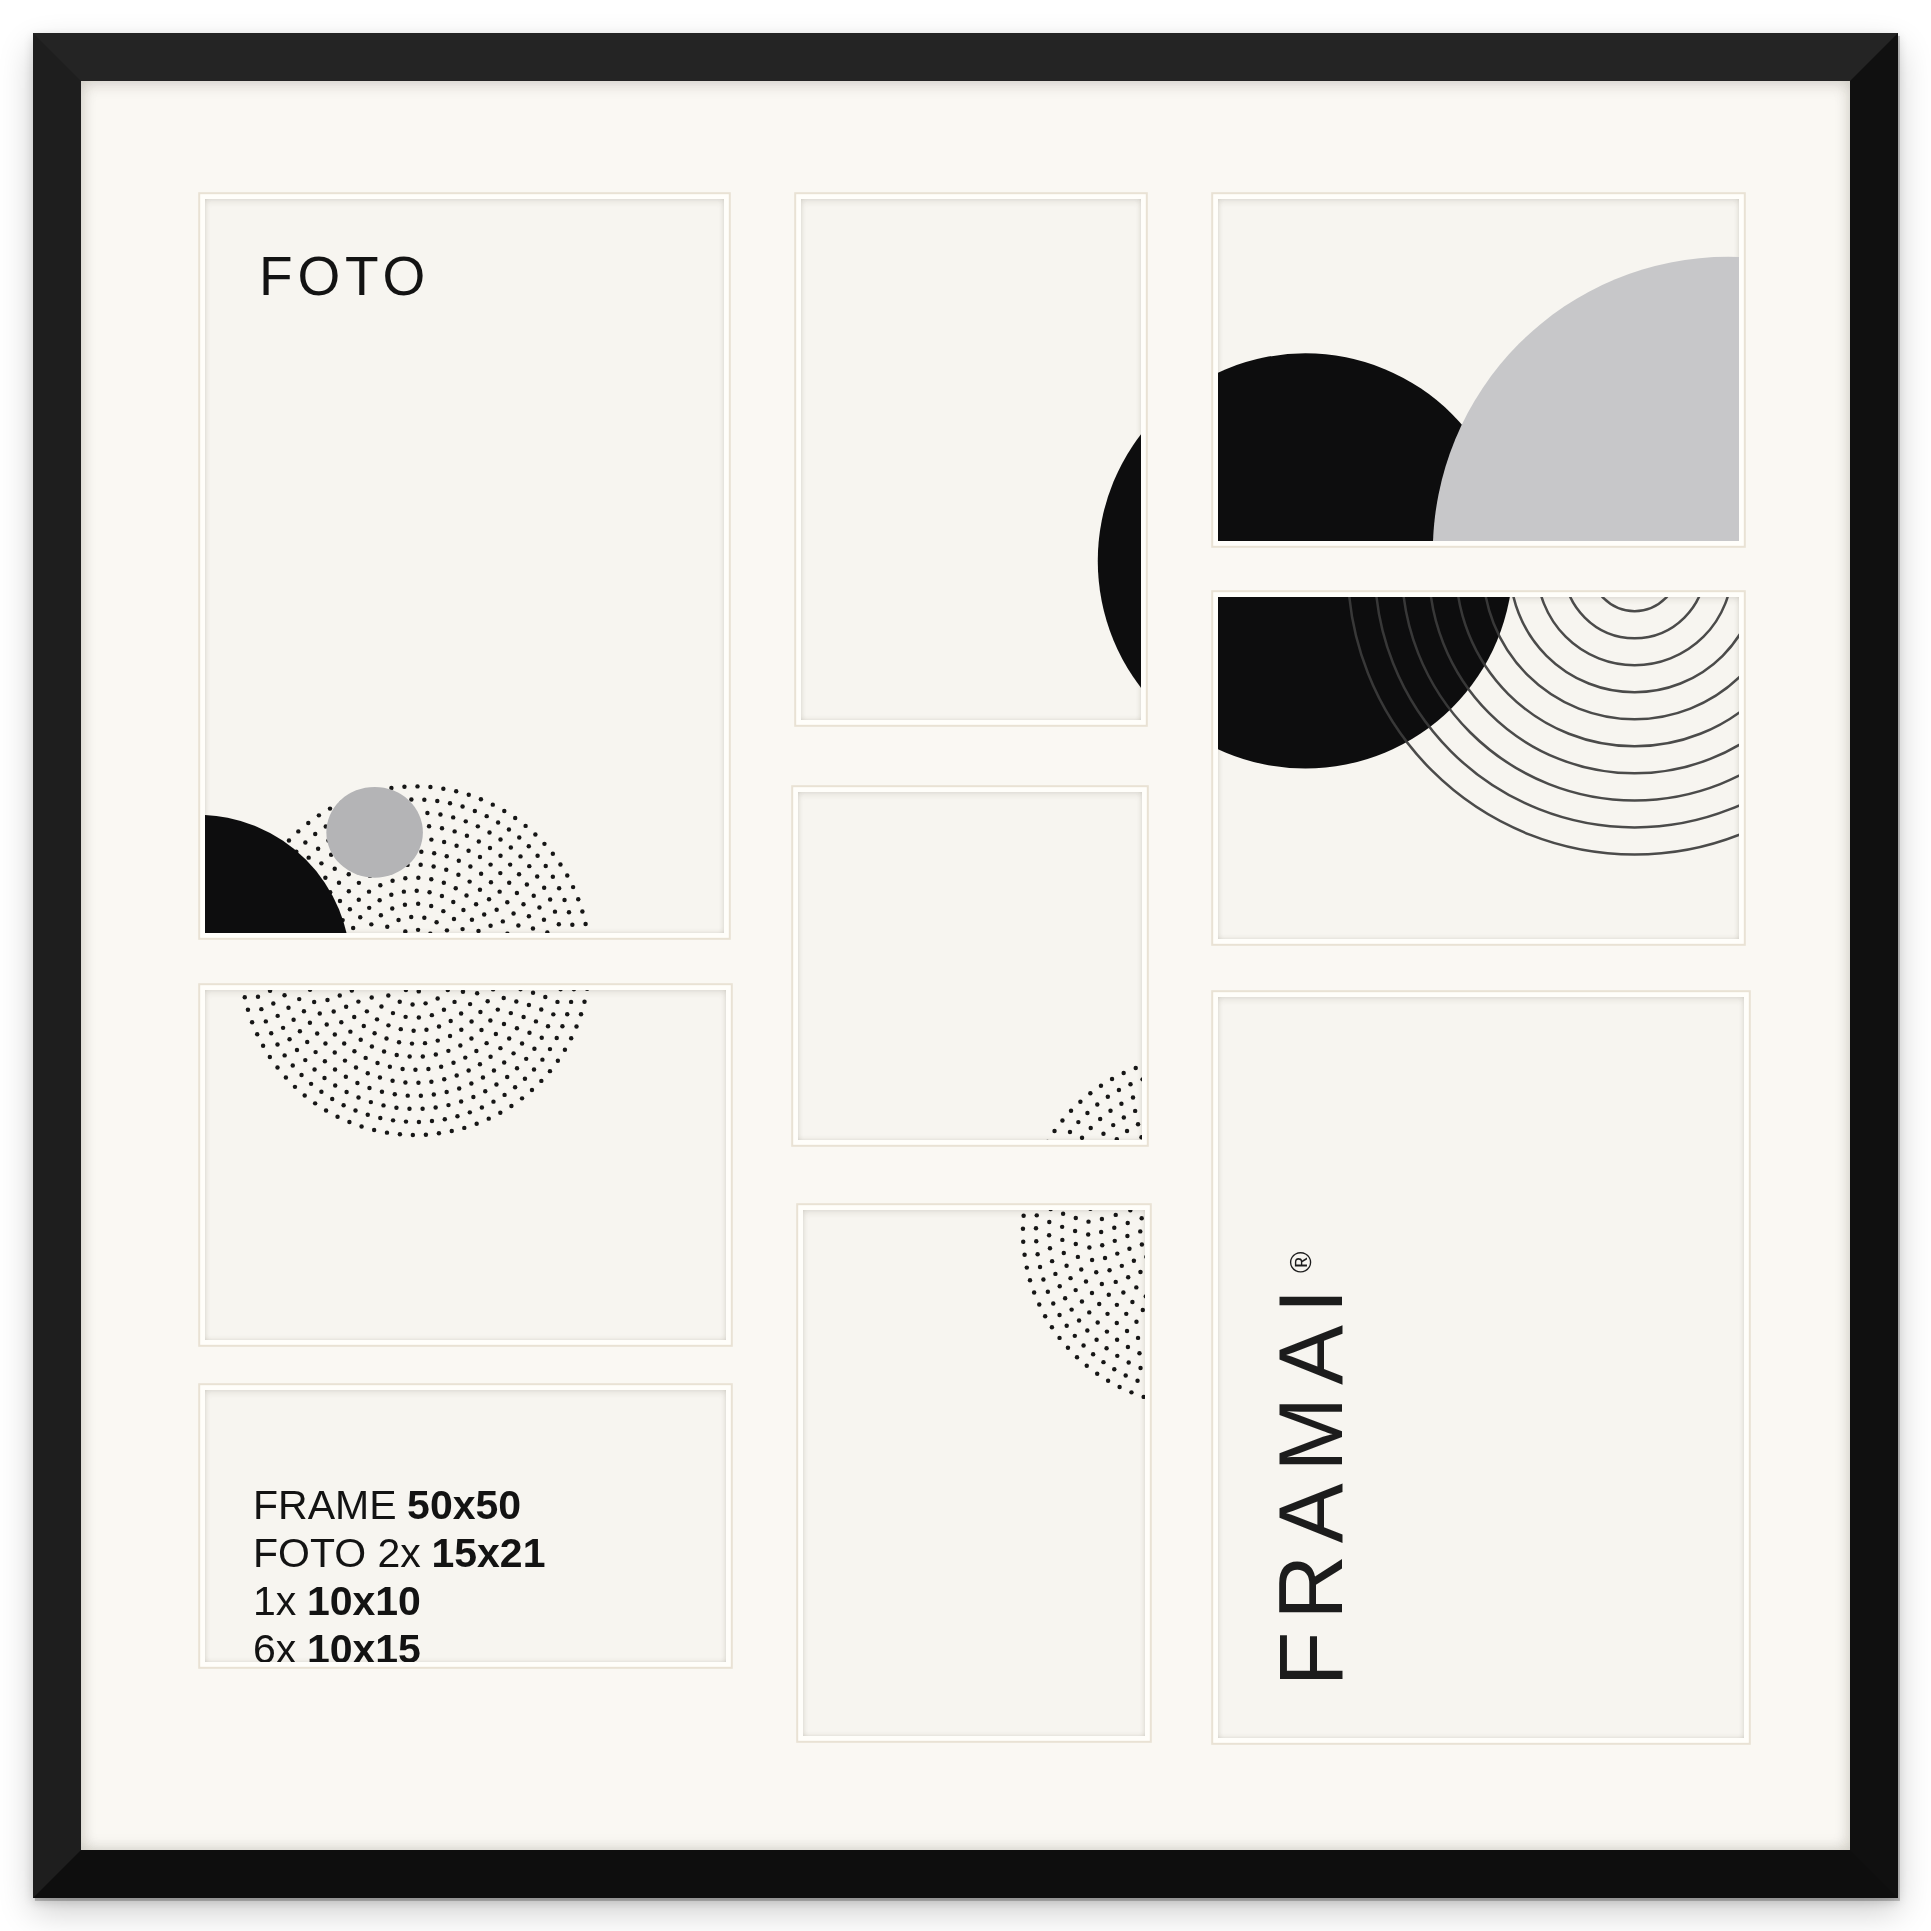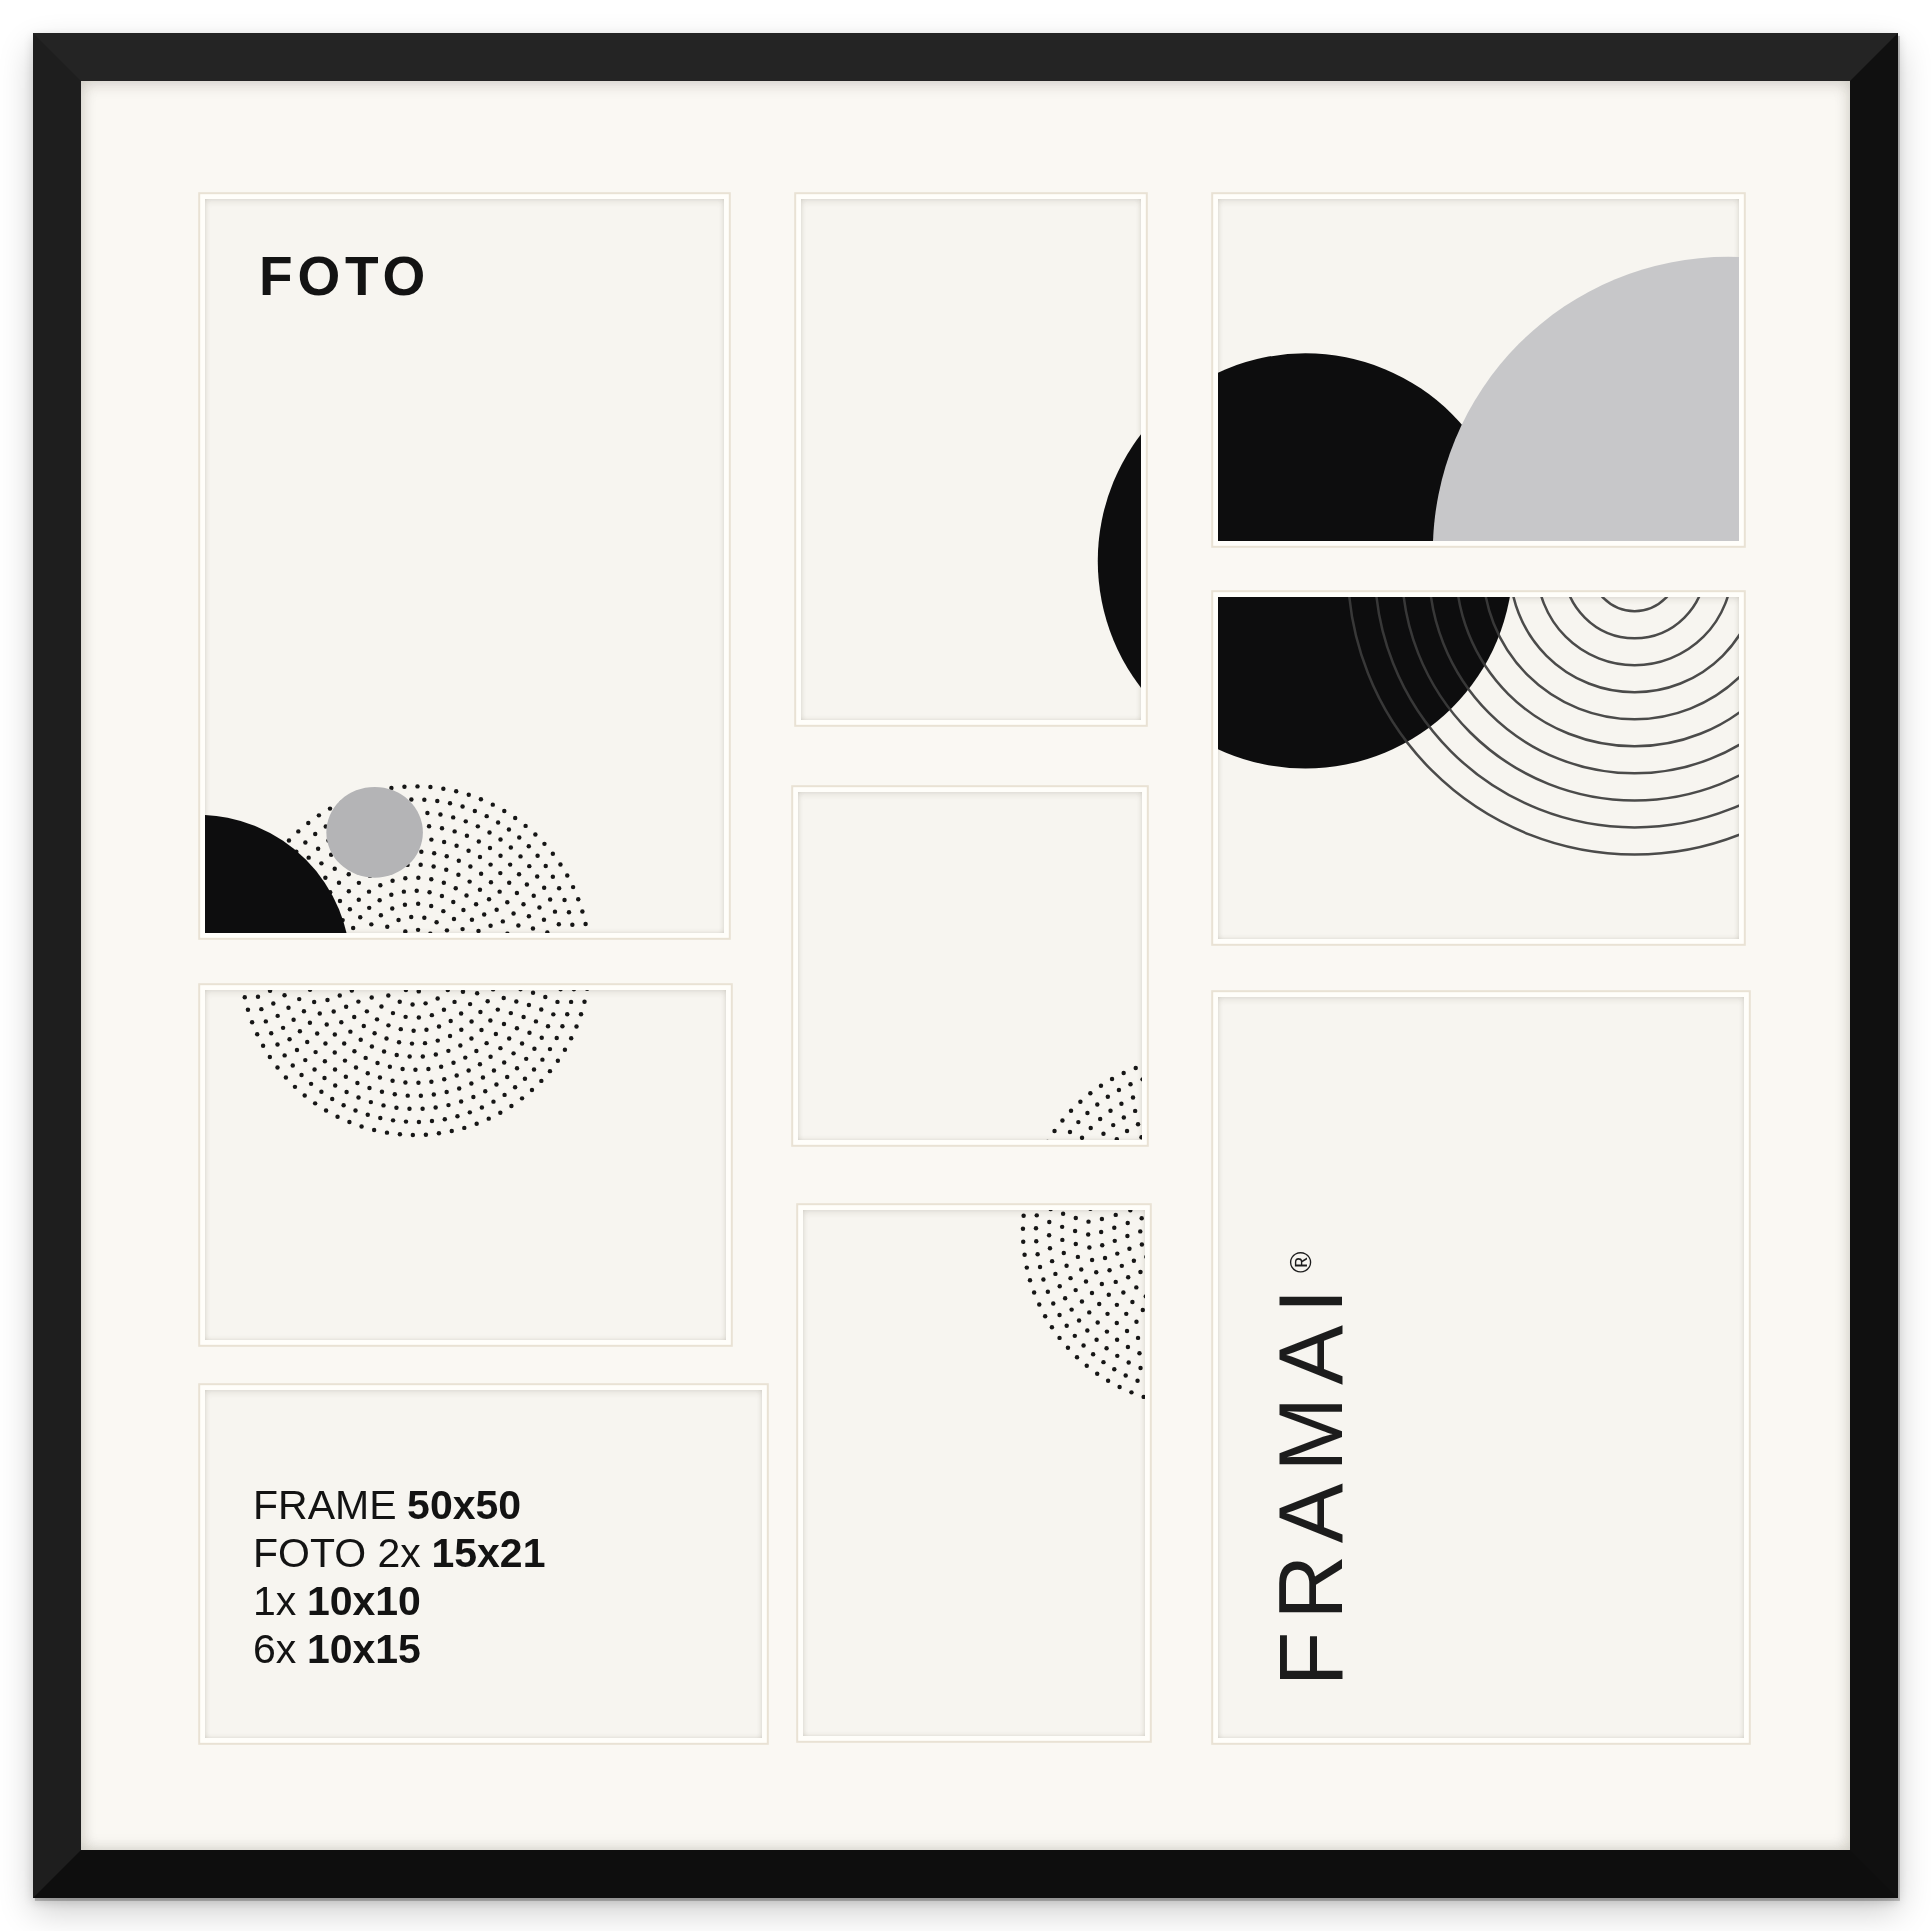--- a/index.html
+++ b/index.html
@@ -26,21 +26,21 @@
   .opening{
     position:absolute;overflow:hidden;background:#f7f5f0;
     box-shadow:0 0 0 4.8px #fffefa,0 0 0 6.8px #e9e2d4,
                inset 0 3.9px 7.7px -1.9px rgba(60,50,30,.12),
                inset 2.9px 0 5.8px -1.9px rgba(60,50,30,.07),
                inset -2.9px 0 5.8px -1.9px rgba(60,50,30,.07),
                inset 0 -2.9px 5.8px -1.9px rgba(60,50,30,.08);
   }
   .art{position:absolute;pointer-events:none;}
   .logo{position:absolute;left:54px;top:48px;color:#131313;}
-  .logo-foto{font-size:55px;font-weight:700;letter-spacing:4.8px;line-height:58px;}
+  .logo-foto{font-size:55px;font-weight:400;letter-spacing:4.8px;line-height:58px;}
   .logo-gallery{font-size:68px;font-weight:700;letter-spacing:1.9px;line-height:70px;margin-top:-3.9px;}
   .specs{position:absolute;left:48px;top:91px;color:#131313;font-size:41px;line-height:48px;font-weight:400;white-space:nowrap;}
   .spec-value{font-weight:700;margin-left:10.6px;}
   .brand{
     position:absolute;left:93px;top:472px;
     transform:translate(-50%,-50%) rotate(-90deg);
     white-space:nowrap;color:#1c1c1c;
     font-size:90px;font-weight:400;letter-spacing:11.6px;
   }
   .brand .reg{font-size:29px;letter-spacing:0;vertical-align:super;margin-left:3.9px;}
@@ -1903,21 +1903,21 @@
         <circle cx="608.1" cy="1024.2" r="2.3" fill="#161616"></circle>
         <circle cx="605.4" cy="1037.5" r="2.3" fill="#161616"></circle>
         <circle cx="601.8" cy="1050.5" r="2.3" fill="#161616"></circle>
         <circle cx="597.1" cy="1063.1" r="2.3" fill="#161616"></circle>
         <circle cx="591.6" cy="1075.4" r="2.3" fill="#161616"></circle>
         <circle cx="585.1" cy="1087.3" r="2.3" fill="#161616"></circle>
         <circle cx="577.8" cy="1098.6" r="2.3" fill="#161616"></circle>
       </svg>
     </div>
 
-  <div class="opening" style="left: 205px; top: 1390px; width: 521px; height: 348px; padding-left: 36px;">
+  <div class="opening" style="left: 205px; top: 1390px; width: 521px; height: 272px;">
     <div class="specs">
       <div><span>FRAME</span><span class="spec-value">50x50</span></div>
       <div><span>FOTO 2x</span><span class="spec-value">15x21</span></div>
       <div><span>1x</span><span class="spec-value">10x10</span></div>
       <div><span>6x</span><span class="spec-value">10x15</span></div>
     </div>
   </div>
 
   <div class="opening" style="left: 803px; top: 1210px; width: 342px; height: 526px;">
       <svg class="art" width="1931" height="1931" viewBox="0 0 2000 2000" style="left:-803px;top:-1210px">

